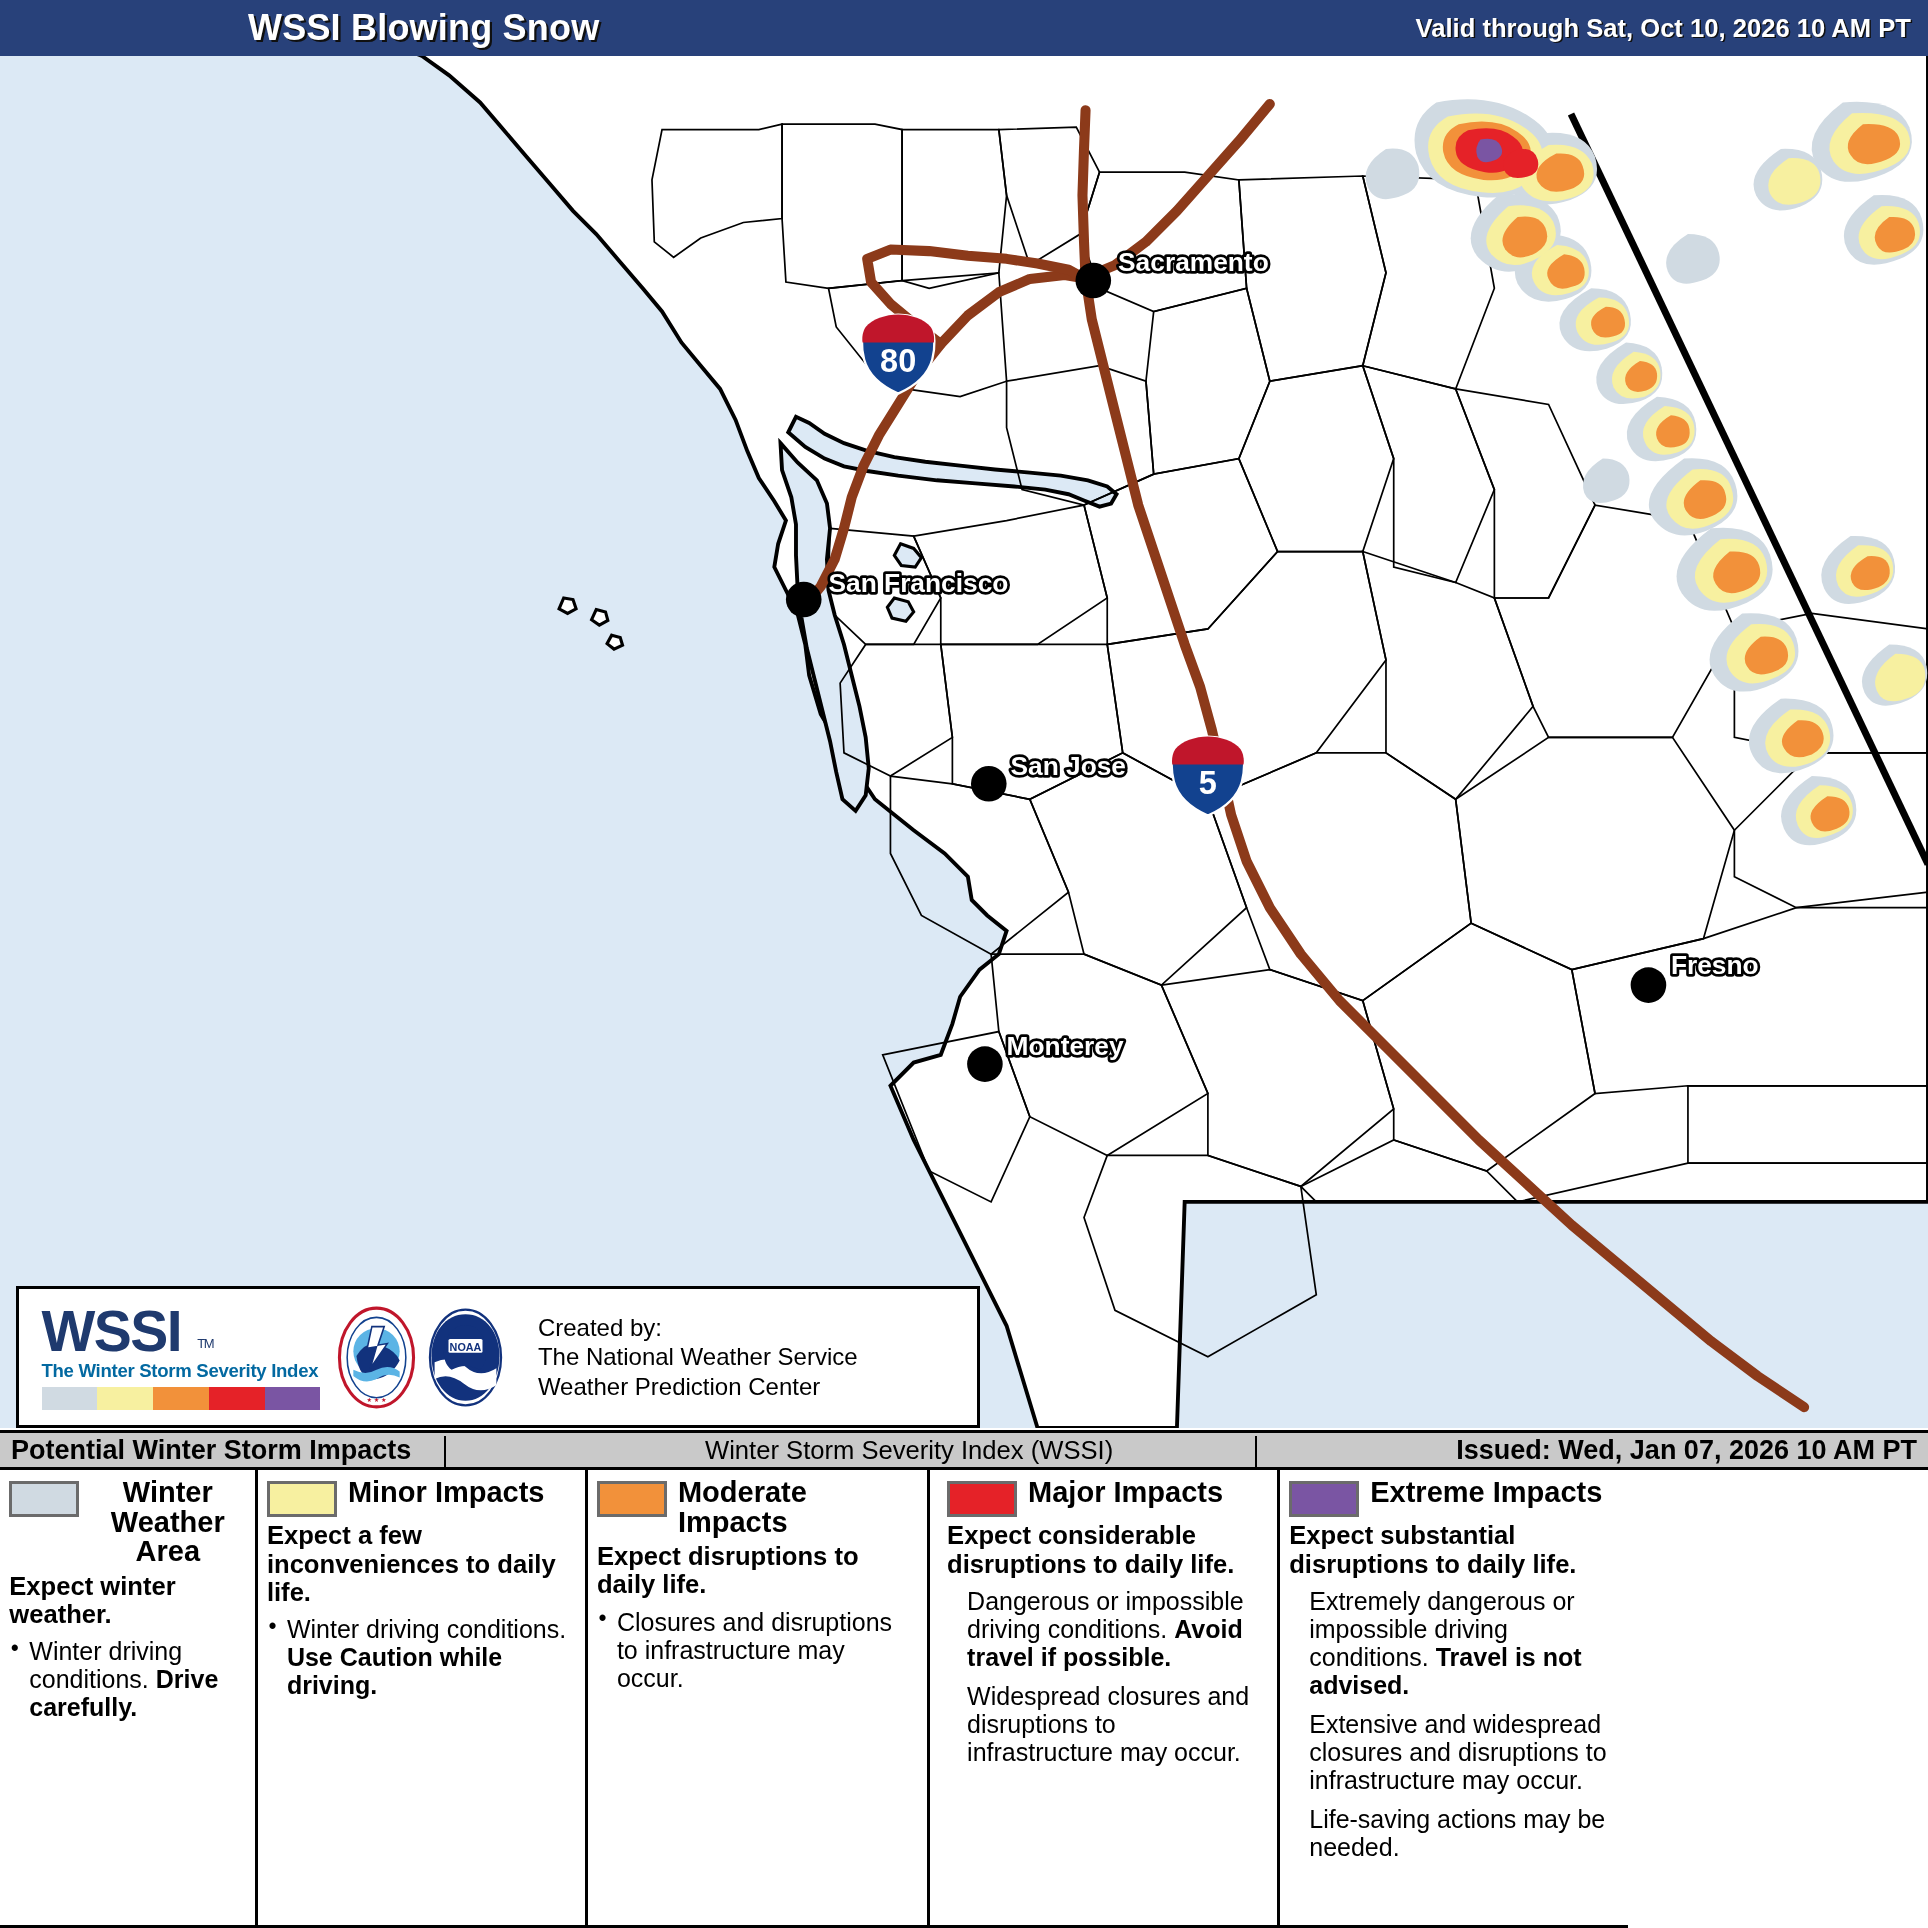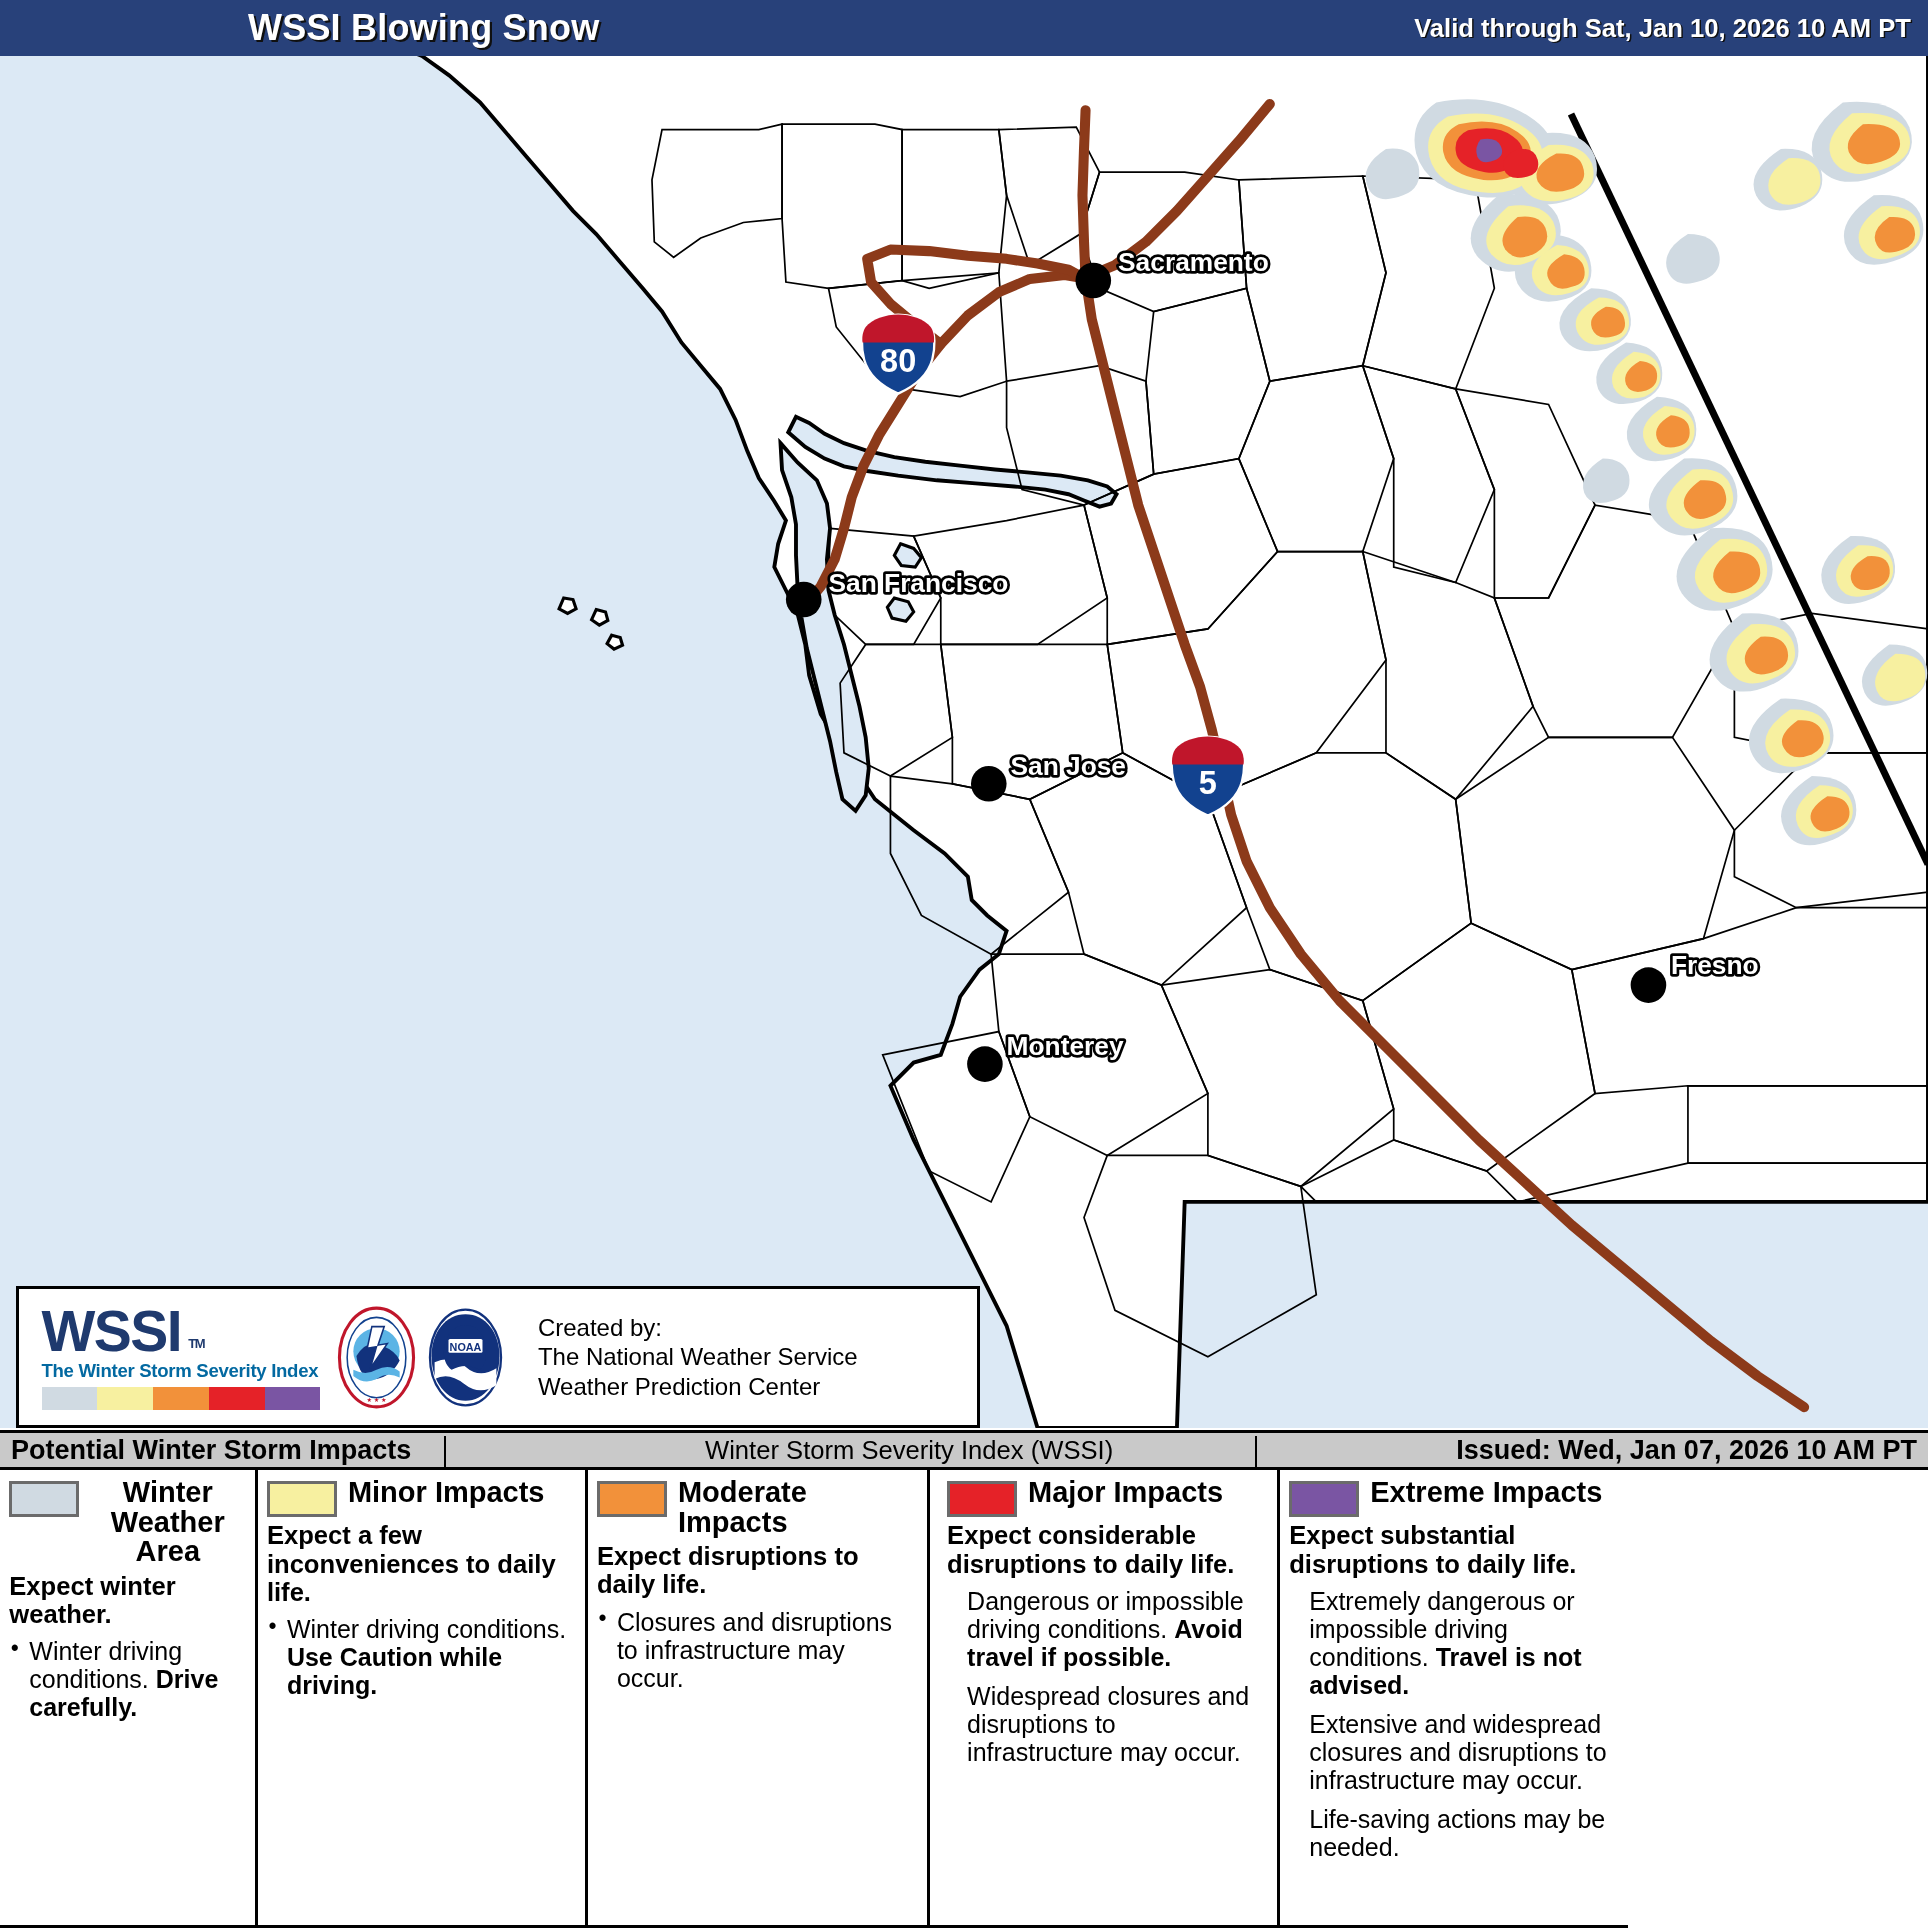--- a/index.html
+++ b/index.html
@@ -51,21 +51,21 @@
     width: 964px; height: 142px;
     background: #ffffff; border: 3.9px solid #000000;
     display: flex; align-items: center;
   }
   .logo-wssi { width: 310px; padding-left: 23px; }
   .logo-wssi-word {
     font-size: 57px; font-weight: bold; color: #1f3a6e;
     letter-spacing: -1.5px; line-height: .95; font-family: "Liberation Sans", sans-serif;
     display: flex; align-items: flex-end;
   }
-  .logo-tm { font-size: 13px; font-weight: bold; margin-left: 7px; margin-bottom: 7.7px; }
+  .logo-tm { font-size: 13px; font-weight: normal; margin-left: 16px; margin-bottom: 7.7px; }
   .logo-wssi-sub {
     font-size: 18.6px; font-weight: bold; color: #0369a1;
     letter-spacing: -0.3px; margin-top: 1.5px;
   }
   .logo-swatches { display: flex; margin-top: 4.6px; width: 279px; height: 23px; }
   .logo-swatches div { flex: 1; }
 
   .seal { width: 81px; height: 105px; margin-left: 7.7px; position: relative; }
   .created-by { margin-left: 32px; line-height: 1.22; }
   .created-by div { font-size: 24px; color: #000000; white-space: nowrap; }
@@ -132,21 +132,21 @@
   }
   .legend-bullet b { font-weight: bold; }
 </style>
 </head>
 <body>
 
 <div id="page">
 
   <div class="header">
     <div class="header-title">WSSI Blowing Snow</div>
-    <div class="header-valid">Valid through Sat, Jan 10, 2026 10 AM PT</div>
+    <div class="header-valid">Valid through Sat, Oct 10, 2026 10 AM PT</div>
   </div>
 
   <div class="map">
     <svg width="1928" height="1372" viewBox="0 0 2490 1772">
       <defs>
         <clipPath id="mapclip">
             <rect x="0" y="0" width="2490" height="1772"></rect>
           </clipPath>
       </defs>
       <g clip-path="url(#mapclip)">

